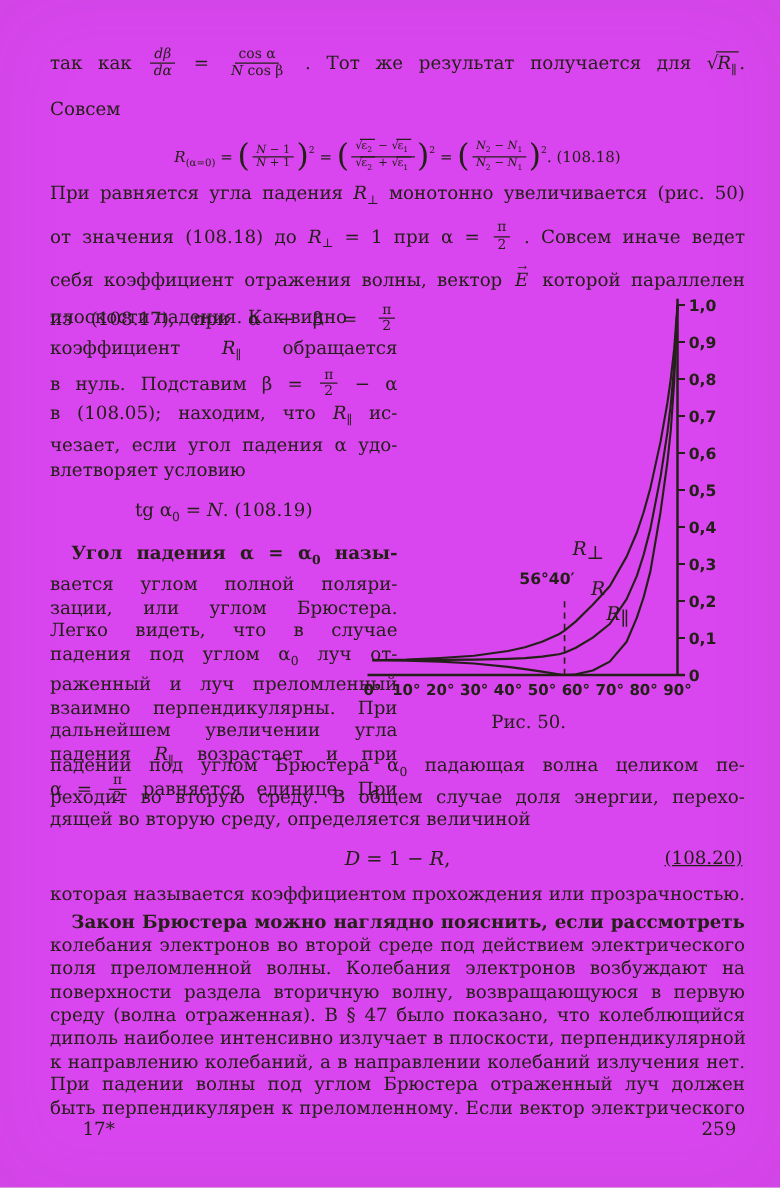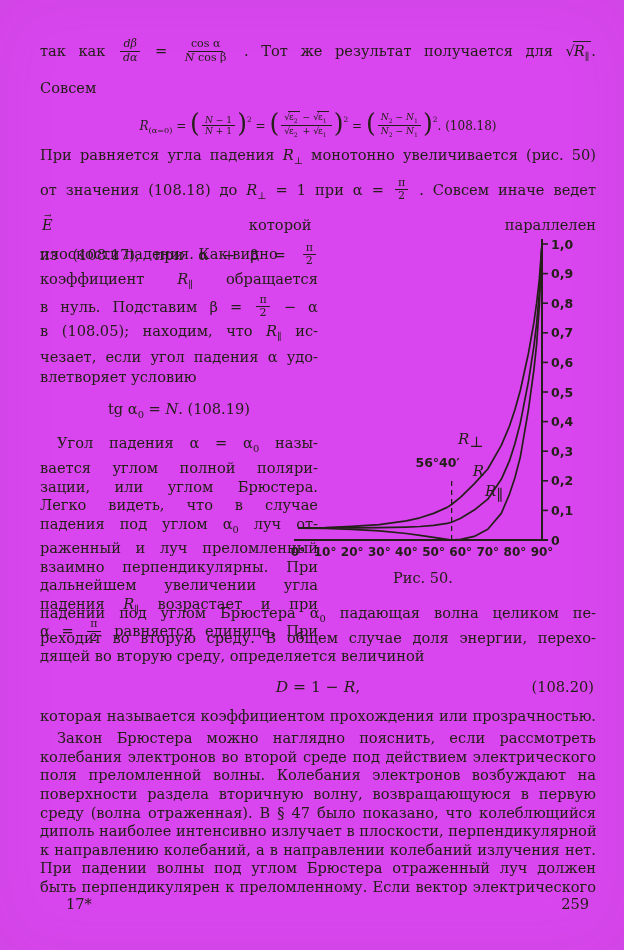--- a/index.html
+++ b/index.html
@@ -8,21 +8,21 @@
     position:relative;width:624px;height:950px;margin:0 auto;
     background:#d946ef;color:#242019;
     font-family:"DejaVu Serif","Liberation Serif",serif;
     font-size:14.6px;line-height:18.5px;
     overflow:hidden;
     box-shadow:inset 0 0 70px rgba(60,50,30,0.06);
   }
   .abs{position:absolute;}
   .line{text-align:justify;text-align-last:justify;white-space:nowrap;}
   .line.last{text-align-last:left;}
-  .line.indent{text-indent:17px;}
+  .line.indent{text-indent:17px;font-weight:bold;}
   sub{font-size:0.68em;}
   sup{font-size:0.62em;}
   .i{font-style:italic;}
   .frac{display:inline-flex;flex-direction:column;align-items:center;vertical-align:middle;
         font-size:0.76em;line-height:1.12;padding:0 2px;position:relative;top:-1px;}
   .frac>.num{border-bottom:1px solid currentColor;padding:0 3px;}
   .frac>.den{padding:0 3px;}
   .sq{white-space:nowrap;}
   .sq>.rad{font-style:normal;}
   .sq>.ov{border-top:1.3px solid currentColor;padding:0 2px 0 1px;margin-left:-2px;}
@@ -44,21 +44,21 @@
   .chart svg{display:block;}
   .chart text{fill:#242019;}
   .chart text.ylab{font:700 12.5px "DejaVu Sans","Liberation Sans",sans-serif;}
   .chart text.xlab{font:700 12px "DejaVu Sans","Liberation Sans",sans-serif;}
   .chart text.clab{font:italic 15px "DejaVu Serif","Liberation Serif",serif;}
   .chart text.alab{font:600 12.5px "DejaVu Sans","Liberation Sans",sans-serif;}
   .caption{text-align:center;padding-right:52px;margin-top:1px;font-size:14.5px;}
   .block2{left:40px;top:604px;width:556px;}
   .block2 .line{line-height:18.6px;}
   .eq20{position:relative;margin:8px 0 7px;text-align:center;font-size:15.5px;height:26px;line-height:26px;}
-  .eq20 .eqnum{position:absolute;right:2px;top:0;font-size:14.6px;}
+  .eq20 .eqnum{position:absolute;right:2px;top:0;font-size:14.6px;text-decoration:underline;}
   .para3{margin-top:4px;}
   .footer{left:40px;top:895px;width:549px;display:flex;justify-content:space-between;}
   .footer .sig{margin-left:26px;}
 </style>
 </head>
 <body>
 
 <div class="page">
 
   <div class="abs top1 line"><span>так как </span><span class="frac">
@@ -79,21 +79,21 @@
         <span class="num"><span class="i">N</span><sub>2</sub><span> − </span><span class="i">N</span><sub>1</sub></span>
         <span class="den"><span class="i">N</span><sub>2</sub><span> − </span><span class="i">N</span><sub>1</sub></span>
       </span><span class="bp">)</span><sup>2</sup><span>.  (108.18)</span></div>
 
   <div class="abs para1">
       <div class="line"><span>При равняется угла падения </span><span class="i">R</span><sub>⊥</sub><span> монотонно увеличивается (рис. 50)</span></div>
       <div class="line"><span>от значения (108.18) до </span><span class="i">R</span><sub>⊥</sub><span> = 1 при α = </span><span class="frac">
           <span class="num"><span>π</span></span>
           <span class="den"><span>2</span></span>
         </span><span> . Совсем иначе ведет</span></div>
-      <div class="line"><span class="vec"><span class="arr">→</span><span class="i">E</span></span><span> которой параллелен</span></div>
+      <div class="line"><span>себя коэффициент отражения волны, вектор </span><span class="vec"><span class="arr">→</span><span class="i">E</span></span><span> которой параллелен</span></div>
       <div class="line last"><span>плоскости падения. Как видно</span></div>
     </div>
 
   <div class="abs leftcol">
     <div class="p1">
         <div class="line"><span>из (108.17), при α + β = </span><span class="frac">
             <span class="num"><span>π</span></span>
             <span class="den"><span>2</span></span>
           </span></div>
         <div class="line"><span>коэффициент </span><span class="i">R</span><sub>∥</sub><span> обращается</span></div>

